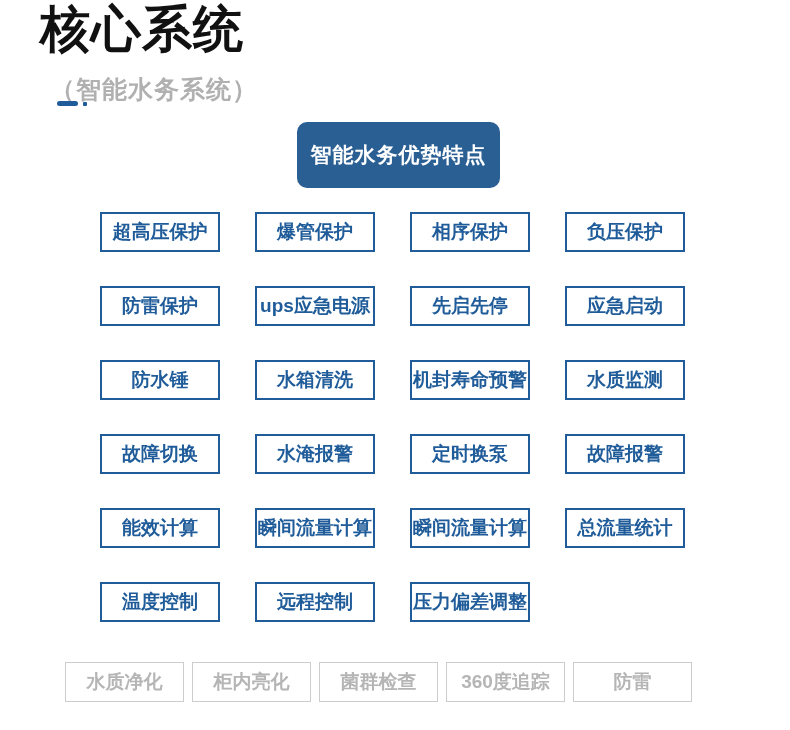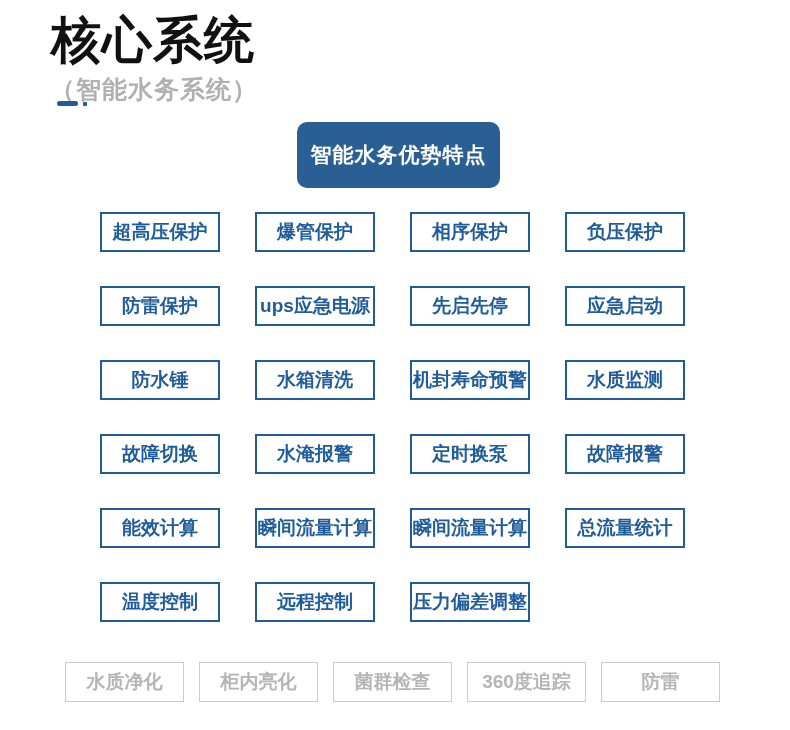--- a/index.html
+++ b/index.html
@@ -10,21 +10,21 @@
     background: #ffffff;
     overflow: hidden;
     font-family: "Liberation Sans", sans-serif;
   }
 
   
   .title {
     position: absolute;
     left: 40px;
     top: 2px;
-    margin: 11px;
+    margin: 0;
     font-size: 50px;
     line-height: 1.1;
     font-weight: 900;
     color: var(--title-color, #111111);
     letter-spacing: 1px;
   }
   .subtitle {
     position: absolute;
     left: 50px;
     top: 73px;
@@ -95,21 +95,21 @@
   }
 
   
   .extras {
     position: absolute;
     left: 65px;
     top: 662px;
     display: grid;
     grid-template-columns: repeat(5, 119px);
     grid-auto-rows: 40px;
-    column-gap: 15px;
+    column-gap: 8px;
   }
   .gbox {
     border: 1px solid var(--muted-border, #cccccc);
     background: #ffffff;
     color: var(--muted-text, #b5b5b5);
     font-size: 19px;
     font-weight: 700;
     display: flex;
     align-items: center;
     justify-content: center;

